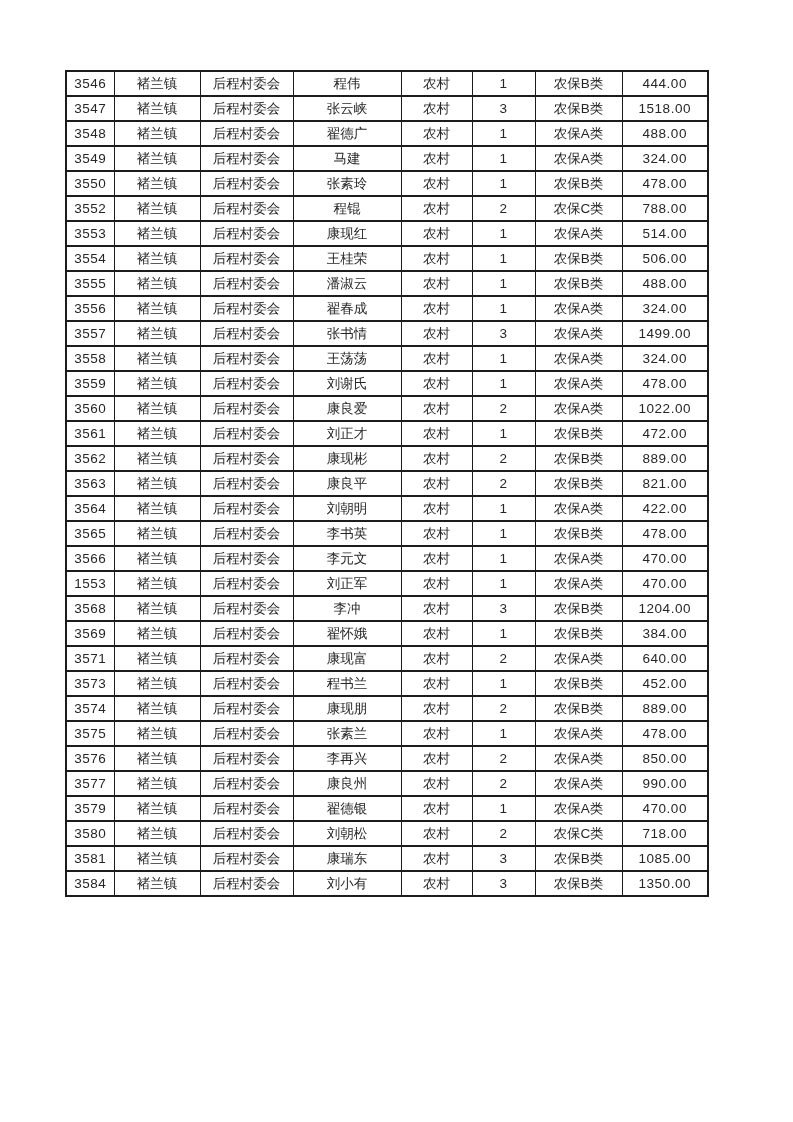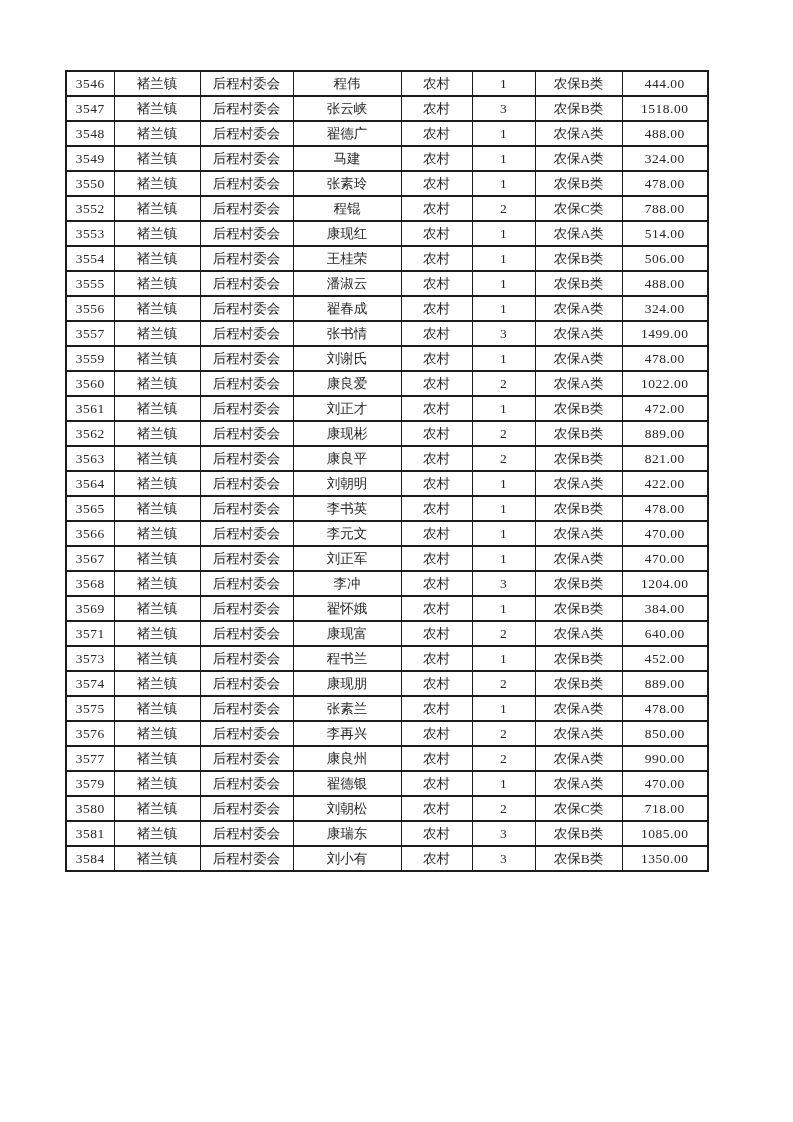--- a/index.html
+++ b/index.html
@@ -8,21 +8,21 @@
     background: #ffffff;
     width: 793px;
     height: 1122px;
     overflow: hidden;
   }
   .page {
     position: relative;
     width: 679px;
     height: 1122px;
     background: #ffffff;
-    font-family: Liberation Serif, serif;
+    font-family: Liberation Sans, sans-serif;
     color: #262626;
   }
   table.benefit-table {
     position: absolute;
     left: 65px;
     top: 70px;
     width: 642px;
     table-layout: fixed;
     border-collapse: collapse;
     border: 2px solid #1c1c1c;
@@ -166,20 +166,30 @@
     <td class="num">3557</td>
     <td>褚兰镇</td>
     <td>后程村委会</td>
     <td>张书情</td>
     <td>农村</td>
     <td class="num">3</td>
     <td>农保A类</td>
     <td class="num">1499.00</td>
   </tr>
         <tr>
+    <td class="num">3558</td>
+    <td>褚兰镇</td>
+    <td>后程村委会</td>
+    <td>王荡荡</td>
+    <td>农村</td>
+    <td class="num">1</td>
+    <td>农保A类</td>
+    <td class="num">324.00</td>
+  </tr>
+        <tr>
     <td class="num">3559</td>
     <td>褚兰镇</td>
     <td>后程村委会</td>
     <td>刘谢氏</td>
     <td>农村</td>
     <td class="num">1</td>
     <td>农保A类</td>
     <td class="num">478.00</td>
   </tr>
         <tr>
@@ -246,21 +256,21 @@
     <td class="num">3566</td>
     <td>褚兰镇</td>
     <td>后程村委会</td>
     <td>李元文</td>
     <td>农村</td>
     <td class="num">1</td>
     <td>农保A类</td>
     <td class="num">470.00</td>
   </tr>
         <tr>
-    <td class="num">3567</td>
+    <td class="num">1553</td>
     <td>褚兰镇</td>
     <td>后程村委会</td>
     <td>刘正军</td>
     <td>农村</td>
     <td class="num">1</td>
     <td>农保A类</td>
     <td class="num">470.00</td>
   </tr>
         <tr>
     <td class="num">3568</td>

